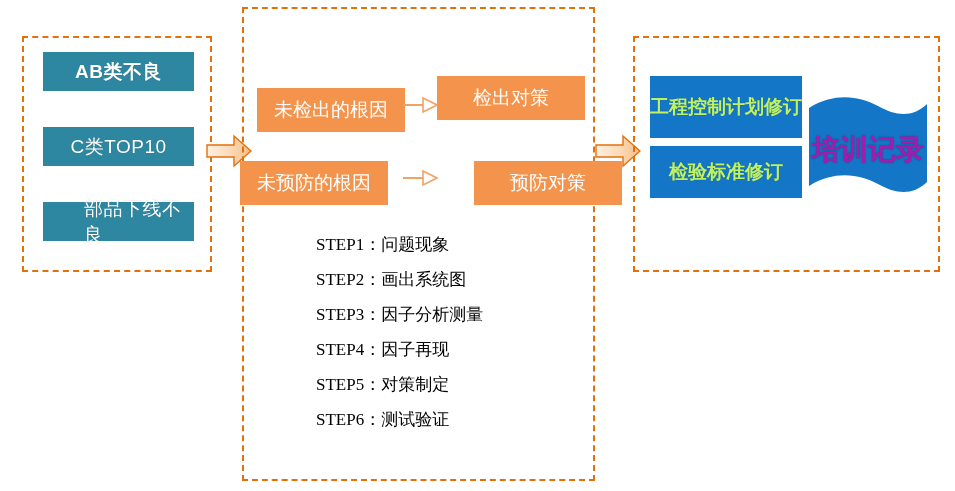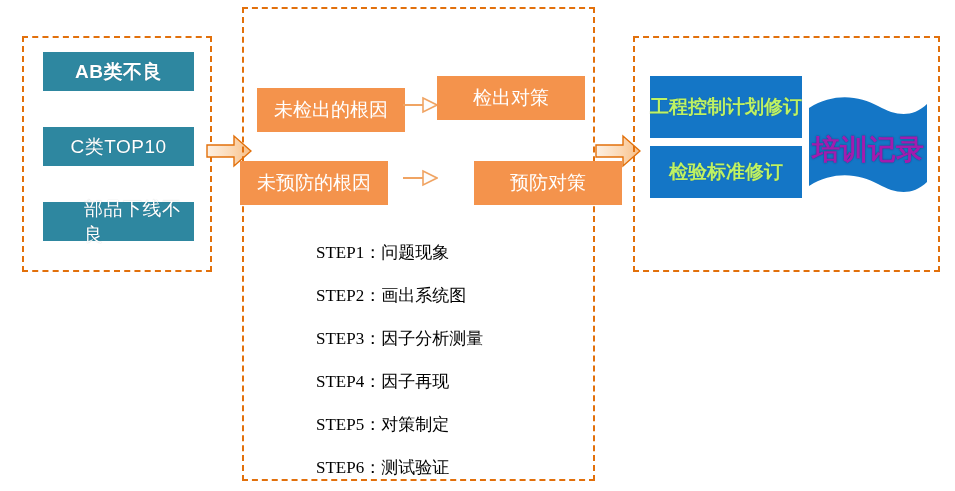--- a/index.html
+++ b/index.html
@@ -137,21 +137,20 @@
     top: 227px;
     width: 260px;
   }
   .step-row {
     font-family: "Liberation Serif", "DejaVu Serif", serif;
     font-size: 17px;
     color: #000000;
     height: 35px;
     line-height: 35px;
     white-space: nowrap;
-    margin-top: 8px;
   }
   .step-key { }
   .step-sep { }
   .step-val { }
 </style>
 </head>
 <body>
 
 <div id="canvas">
 

